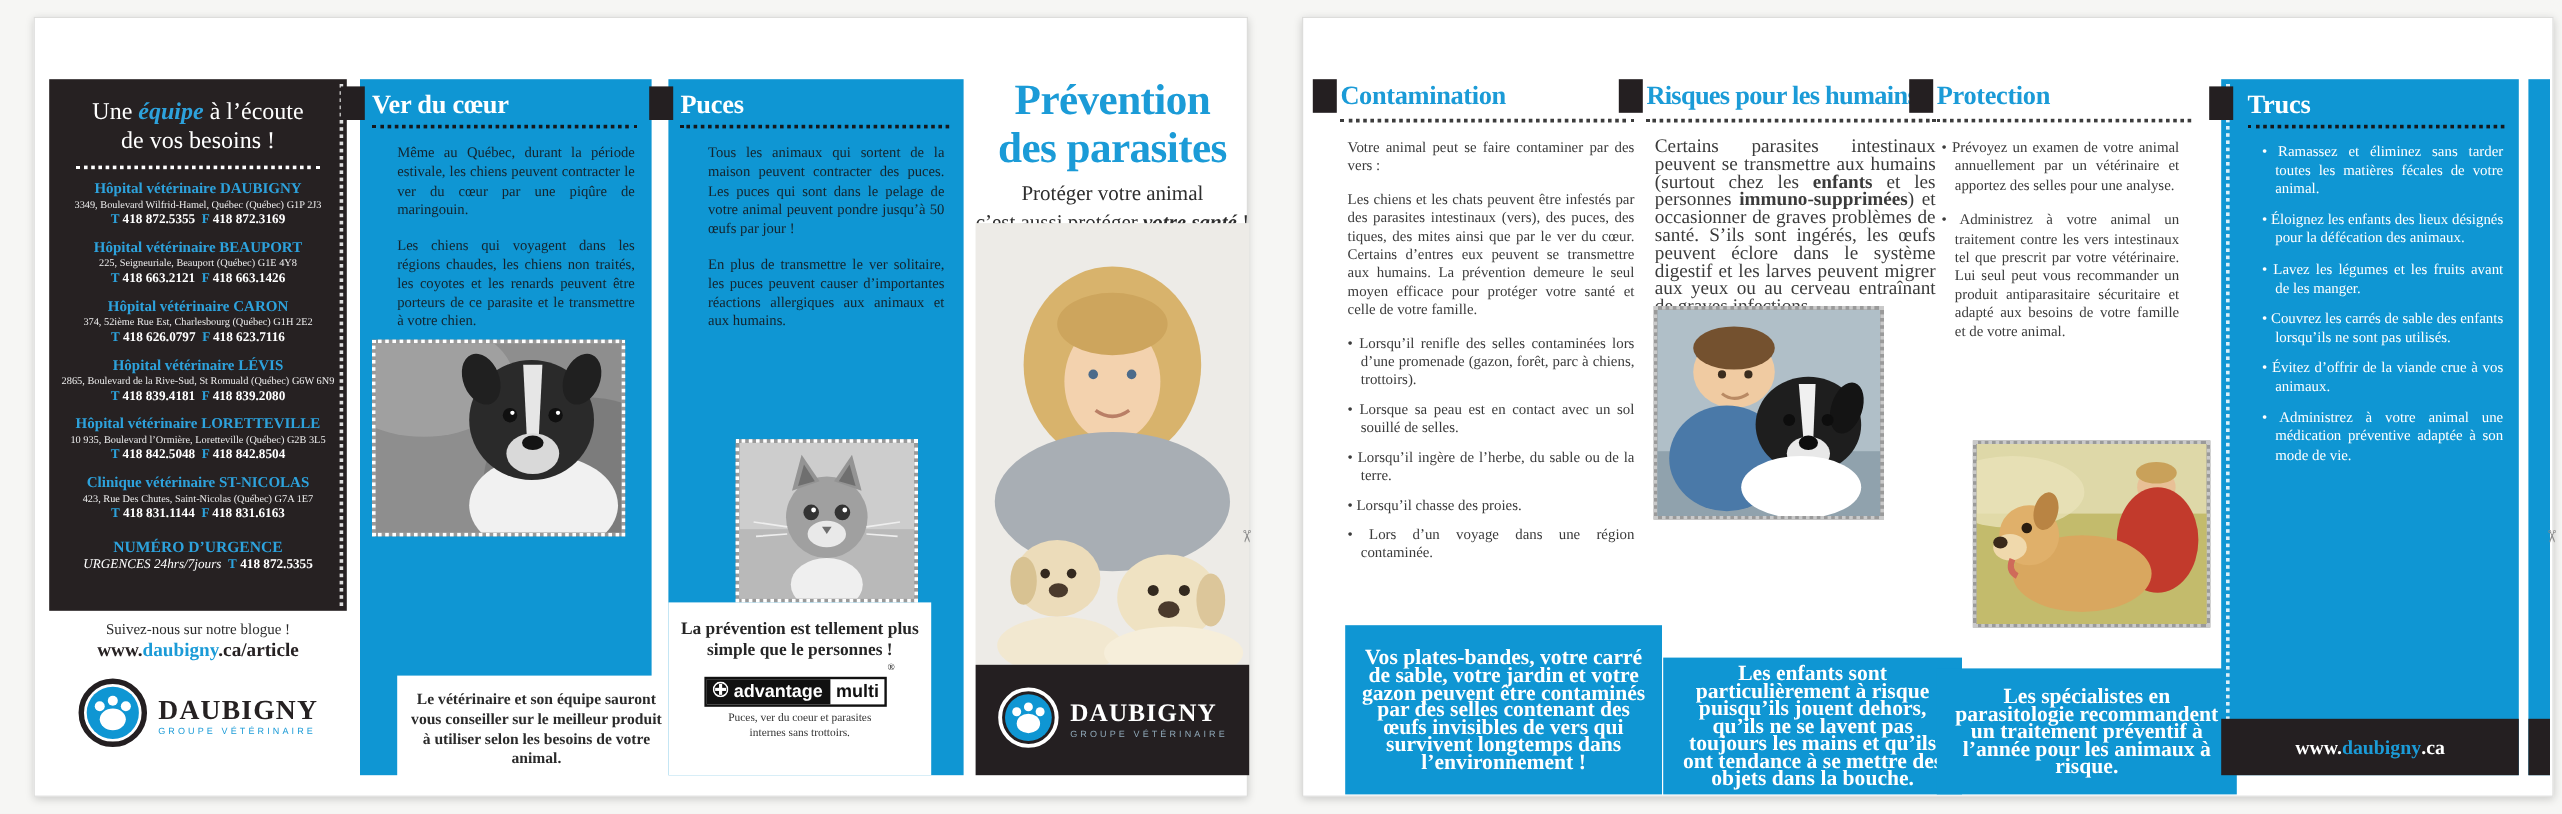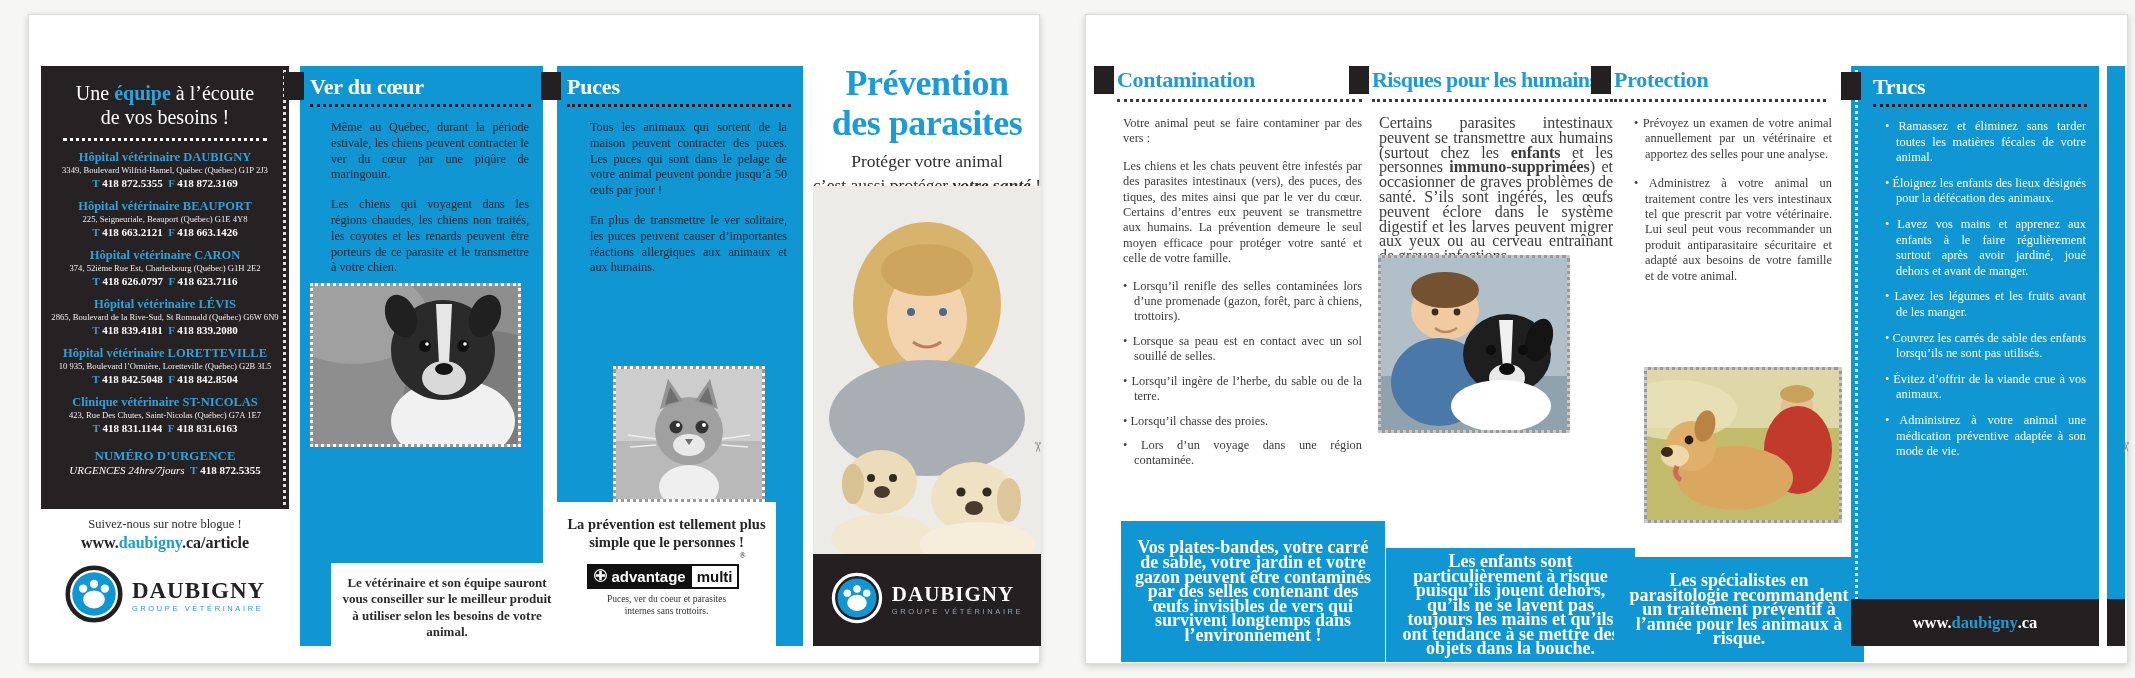--- a/index.html
+++ b/index.html
@@ -7,21 +7,21 @@
   .canvas{position:relative;width:2135px;height:678px;background:#f6f6f4;overflow:hidden;}
   .page{position:absolute;top:14px;height:650px;background:#ffffff;border:1px solid #dddddb;box-shadow:0 2px 7px rgba(0,0,0,.18);box-sizing:border-box;}
   .page-left{left:28px;width:1012px;}
   .page-right{left:1085px;width:1043px;}
   .abs{position:absolute;box-sizing:border-box;}
 
   
   .sidebar{left:12px;top:51px;width:248px;height:443px;background:#262122;color:#fff;text-align:center;}
   .sidebar .folddots{position:absolute;right:3px;top:4px;bottom:4px;border-left:3px dotted rgba(255,255,255,.85);}
   .sb-head{margin-top:15px;font-size:20px;line-height:24px;color:#fff;font-weight:normal;}
-  .sb-head .em{color:#2da2dc;font-weight:bold;}
+  .sb-head .em{color:#2da2dc;font-style:italic;font-weight:bold;}
   .sb-rule{margin:9px auto 0;width:204px;border-bottom:3px dotted #ffffff;}
   .hospital{margin-top:9px;}
   .h-name{font-size:12.5px;font-weight:bold;color:#2da2dc;line-height:14px;}
   .h-addr{font-size:8.6px;color:#eeeeee;line-height:11px;white-space:nowrap;margin-top:1px;}
   .h-tel{font-size:11px;font-weight:bold;color:#fff;line-height:13px;margin-top:1px;}
   .tf{color:#2da2dc;}
   .emergency{margin-top:13px;}
   .em-title{font-size:13px;font-weight:bold;color:#2da2dc;line-height:15px;}
   .em-line{font-size:11px;font-style:italic;color:#fff;line-height:14px;}
 
@@ -349,21 +349,21 @@
         <ellipse cx="120" cy="148" rx="50" ry="26" fill="#ffffff"></ellipse>
       </svg>
     </div>
     <div class="callout" style="left:300px;top:533px;width:227px;height:98px;">
         <span>Les enfants sont particulièrement à risque puisqu’ils jouent dehors, qu’ils ne se lavent pas toujours les mains et qu’ils ont tendance à se mettre des objets dans la bouche.</span>
       </div>
 
     <div class="col-tab" style="left:505px;"></div>
     <div class="col-h2" style="left:528px;">Protection</div>
     <div class="col-rule" style="left:528px;width:212px;"></div>
-    <div class="col-body" style="left:548px;width:198px;">
+    <div class="col-body" style="left:532px;width:198px;">
       <ul class="blist">
         <li style="margin-bottom:14px;">Prévoyez un examen de votre animal annuellement par un vétérinaire et apportez des selles pour une analyse.</li>
         <li>Administrez à votre animal un traitement contre les vers intestinaux tel que prescrit par votre vétérinaire. Lui seul peut vous recommander un produit antiparasitaire sécuritaire et adapté aux besoins de votre famille et de votre animal.</li>
       </ul>
     </div>
     <div class="photo rphoto" style="left:558px;top:352px;width:192px;height:150px;">
       <svg viewBox="0 0 192 150" preserveAspectRatio="none">
         <rect width="192" height="150" fill="#ded8a8"></rect>
         <rect y="58" width="192" height="92" fill="#c3bb6c"></rect>
         <ellipse cx="30" cy="40" rx="60" ry="30" fill="#e9e2b8" opacity=".8"></ellipse>
@@ -384,21 +384,20 @@
       </div>
 
     <div class="abs panel-blue pn-tips">
       <div class="tips-dots"></div>
       <div class="h-tab" style="left:-10px;"></div>
       <div class="pn-h2" style="margin-left:22px;">Trucs</div>
       <div class="rule-dark" style="margin-left:22px;"></div>
       <ul class="blist tips-body">
         <li>Ramassez et éliminez sans tarder toutes les matières fécales de votre animal.</li>
         <li>Éloignez les enfants des lieux désignés pour la défécation des animaux.</li>
-        <li>Lavez vos mains et apprenez aux enfants à le faire régulièrement surtout après avoir jardiné, joué dehors et avant de manger.</li>
         <li>Lavez les légumes et les fruits avant de les manger.</li>
         <li>Couvrez les carrés de sable des enfants lorsqu’ils ne sont pas utilisés.</li>
         <li>Évitez d’offrir de la viande crue à vos animaux.</li>
         <li>Administrez à votre animal une médication préventive adaptée à son mode de vie.</li>
       </ul>
       <div class="tips-footer">
         <span>www.</span>
           <span class="url-em">daubigny</span>
           <span>.ca</span>
       </div>

